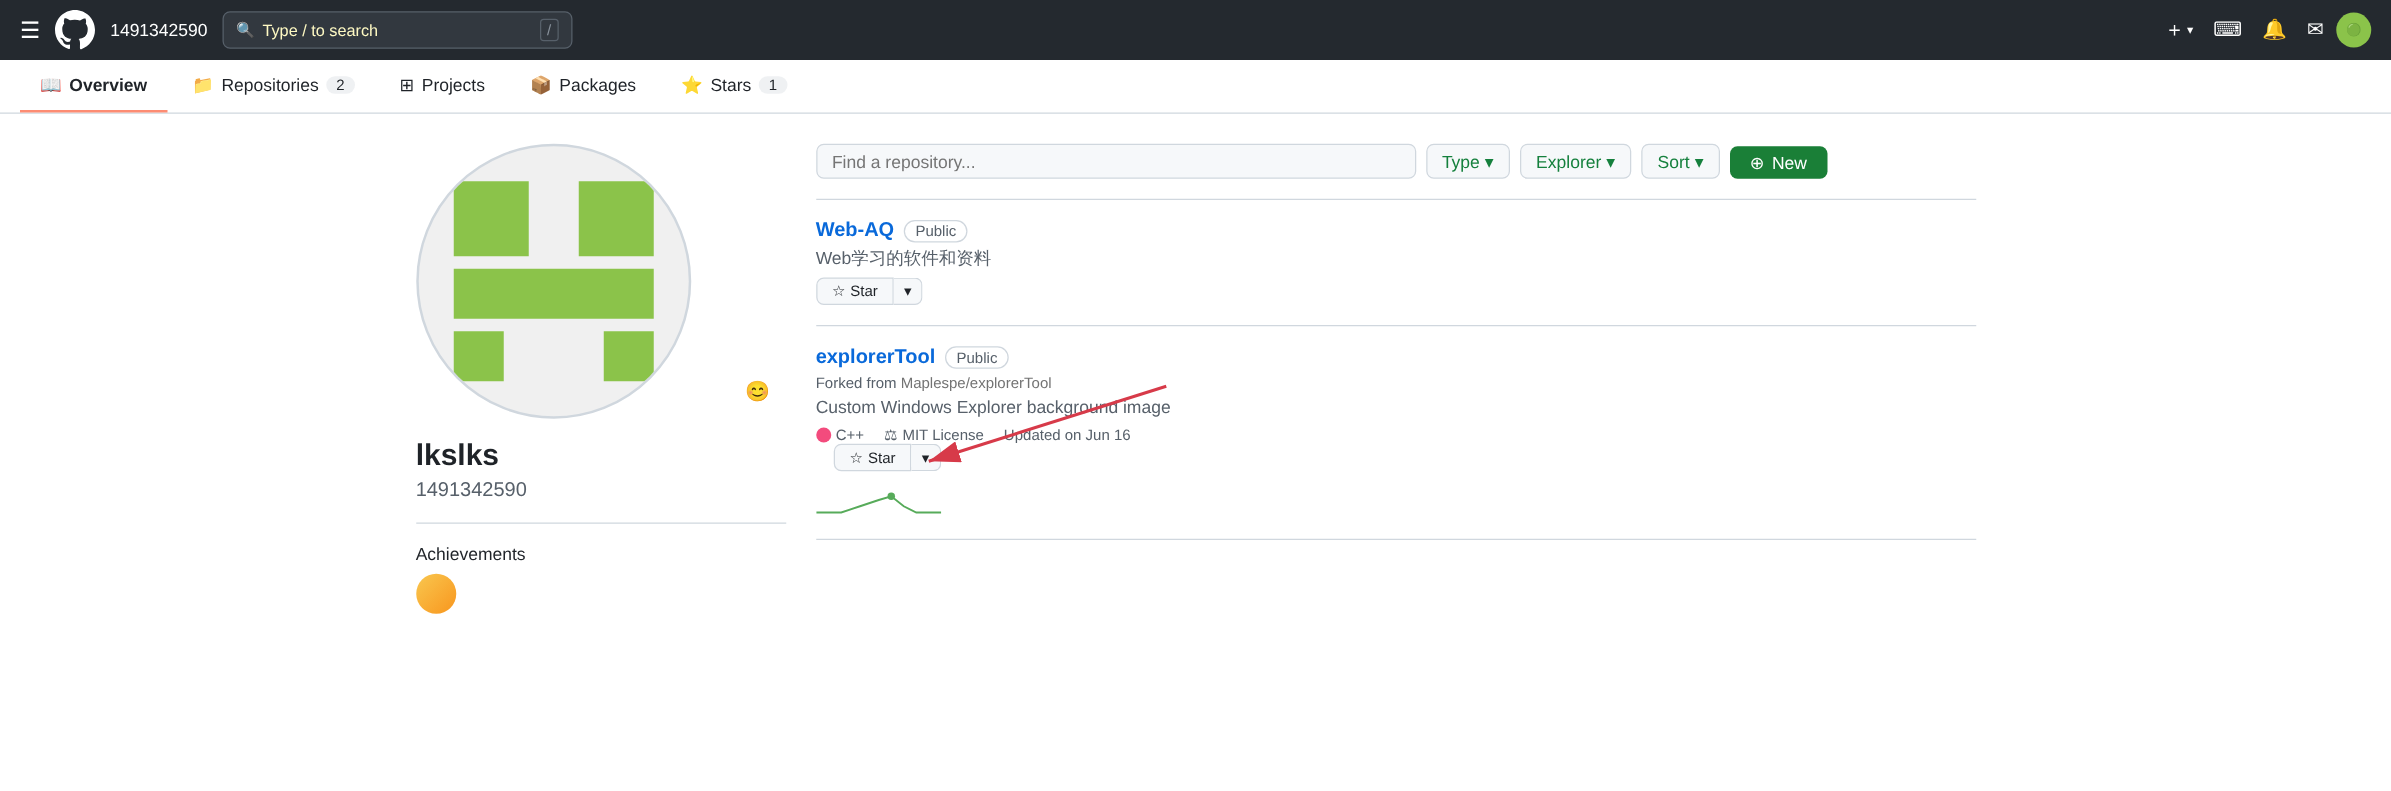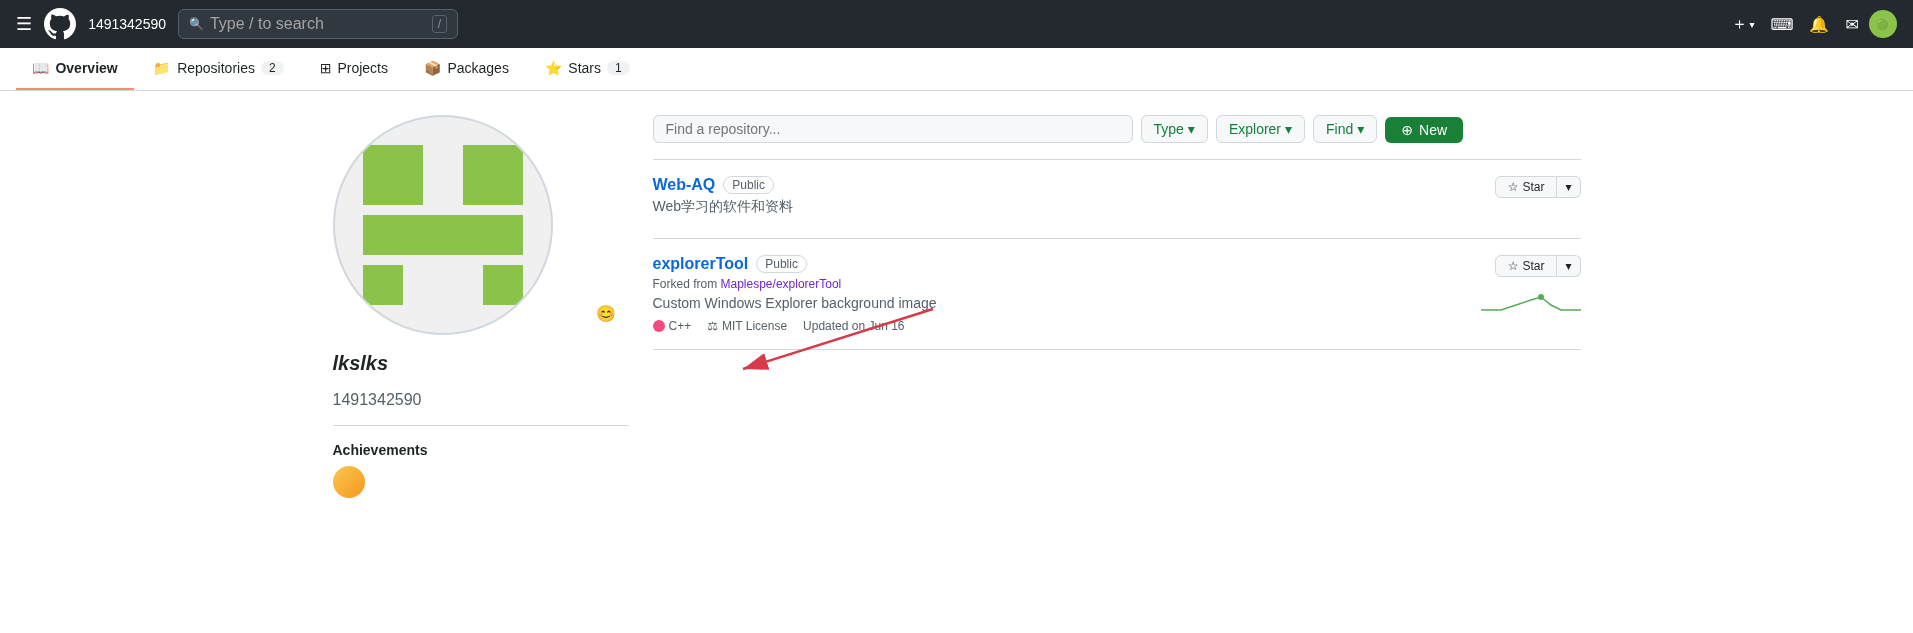--- a/index.html
+++ b/index.html
@@ -136,46 +136,45 @@
       position: absolute;
       background: #8bc34a;
     }
     .avatar-emoji {
       position: absolute;
       bottom: 12px;
       right: 12px;
       font-size: 16px;
     }
     .profile-name {
-      font-size: 20px;
+      font-size: 24px;
       font-weight: 600;
       line-height: 1.2;
-      margin-bottom: 16px;
-      font-style: italic;
+      margin-bottom: 4px;
     }
     .profile-username {
       font-size: 16px;
       color: #57606a;
       margin-bottom: 16px;
     }
     .edit-profile-btn {
       width: 100%;
       padding: 5px 16px;
       border: 1px solid #d0d7de;
       border-radius: 6px;
       background: #f6f8fa;
       font-size: 14px;
       cursor: pointer;
       text-align: center;
       margin-bottom: 16px;
     }
     .divider { border: none; border-top: 1px solid #d0d7de; margin: 16px 0; }
     .achievements-title {
       font-size: 14px;
-      font-weight: 700;
+      font-weight: 400;
       margin-bottom: 8px;
     }
     .achievement-icon {
       width: 32px;
       height: 32px;
       border-radius: 50%;
       background: linear-gradient(135deg, #f9c74f, #f8961e);
       display: inline-block;
     }
 
@@ -225,20 +224,21 @@
     }
 
     
     .repo-list { border-top: 1px solid #d0d7de; }
     .repo-item {
       padding: 16px 0;
       border-bottom: 1px solid #d0d7de;
       display: flex;
       justify-content: space-between;
       align-items: flex-start;
+      flex-direction: column;
     }
     .repo-info { flex: 1; }
     .repo-name-row {
       display: flex;
       align-items: center;
       gap: 8px;
       margin-bottom: 4px;
     }
     .repo-name {
       font-size: 16px;
@@ -258,21 +258,21 @@
       font-size: 14px;
       color: #57606a;
       margin-bottom: 6px;
     }
     .fork-info {
       font-size: 12px;
       color: #57606a;
       margin-bottom: 4px;
     }
     .fork-link {
-      color: #6d28d9;
+      color: #737373;
       text-decoration: none;
       cursor: pointer;
     }
     .repo-meta {
       display: flex;
       align-items: center;
       gap: 16px;
       font-size: 12px;
       color: #57606a;
       margin-top: 8px;
@@ -330,21 +330,21 @@
   <div class="top-nav-left">
     <span class="hamburger">☰</span>
     <svg class="github-logo" viewBox="0 0 32 32" fill="white">
       <path d="M16 0C7.163 0 0 7.163 0 16c0 7.071 4.584 13.055 10.942 15.173.8.147 1.093-.347 1.093-.771 0-.381-.014-1.388-.022-2.727-4.451.967-5.391-2.145-5.391-2.145-.728-1.849-1.776-2.341-1.776-2.341-1.452-.993.11-.973.11-.973 1.606.113 2.45 1.649 2.45 1.649 1.427 2.446 3.743 1.739 4.656 1.33.145-1.034.559-1.739 1.017-2.139-3.552-.404-7.288-1.776-7.288-7.907 0-1.747.623-3.174 1.647-4.294-.165-.404-.714-2.031.156-4.234 0 0 1.344-.43 4.4 1.64A15.32 15.32 0 0 1 16 7.867a15.32 15.32 0 0 1 4.008.539c3.053-2.07 4.395-1.64 4.395-1.64.872 2.203.323 3.83.158 4.234 1.026 1.12 1.645 2.547 1.645 4.294 0 6.147-3.742 7.499-7.306 7.893.575.495 1.087 1.47 1.087 2.963 0 2.14-.02 3.864-.02 4.39 0 .428.289.925 1.101.769C27.42 29.051 32 23.07 32 16c0-8.837-7.163-16-16-16z"></path>
     </svg>
     <span class="username">1491342590</span>
   </div>
 
   <div class="search-bar">
     <span>🔍</span>
-    <span style="color:#a3a3a3; font-size:16px;">Type / to search</span>
+    <span style="color:#fef9c3; font-size:13px;">Type / to search</span>
     <span class="search-slash">/</span>
   </div>
 
   <div class="nav-icons">
     <button class="nav-icon-btn">
       <span>＋</span>
       <span style="font-size:10px;">▾</span>
     </button>
     <button class="nav-icon-btn">
       <span>⌨</span>
@@ -426,21 +426,21 @@
       <input class="find-repo-input" type="text" placeholder="Find a repository..." style="">
       <button class="dropdown-btn">
         <span>Type</span>
         <span>▾</span>
       </button>
       <button class="dropdown-btn">
         <span>Explorer</span>
         <span>▾</span>
       </button>
       <button class="dropdown-btn">
-        <span>Find</span>
+        <span>Sort</span>
         <span>▾</span>
       </button>
       <button class="new-btn">
         <span>⊕</span>
         <span>New</span>
       </button>
     </div>
 
     <div class="repo-list-wrapper">
       <div class="repo-list">

